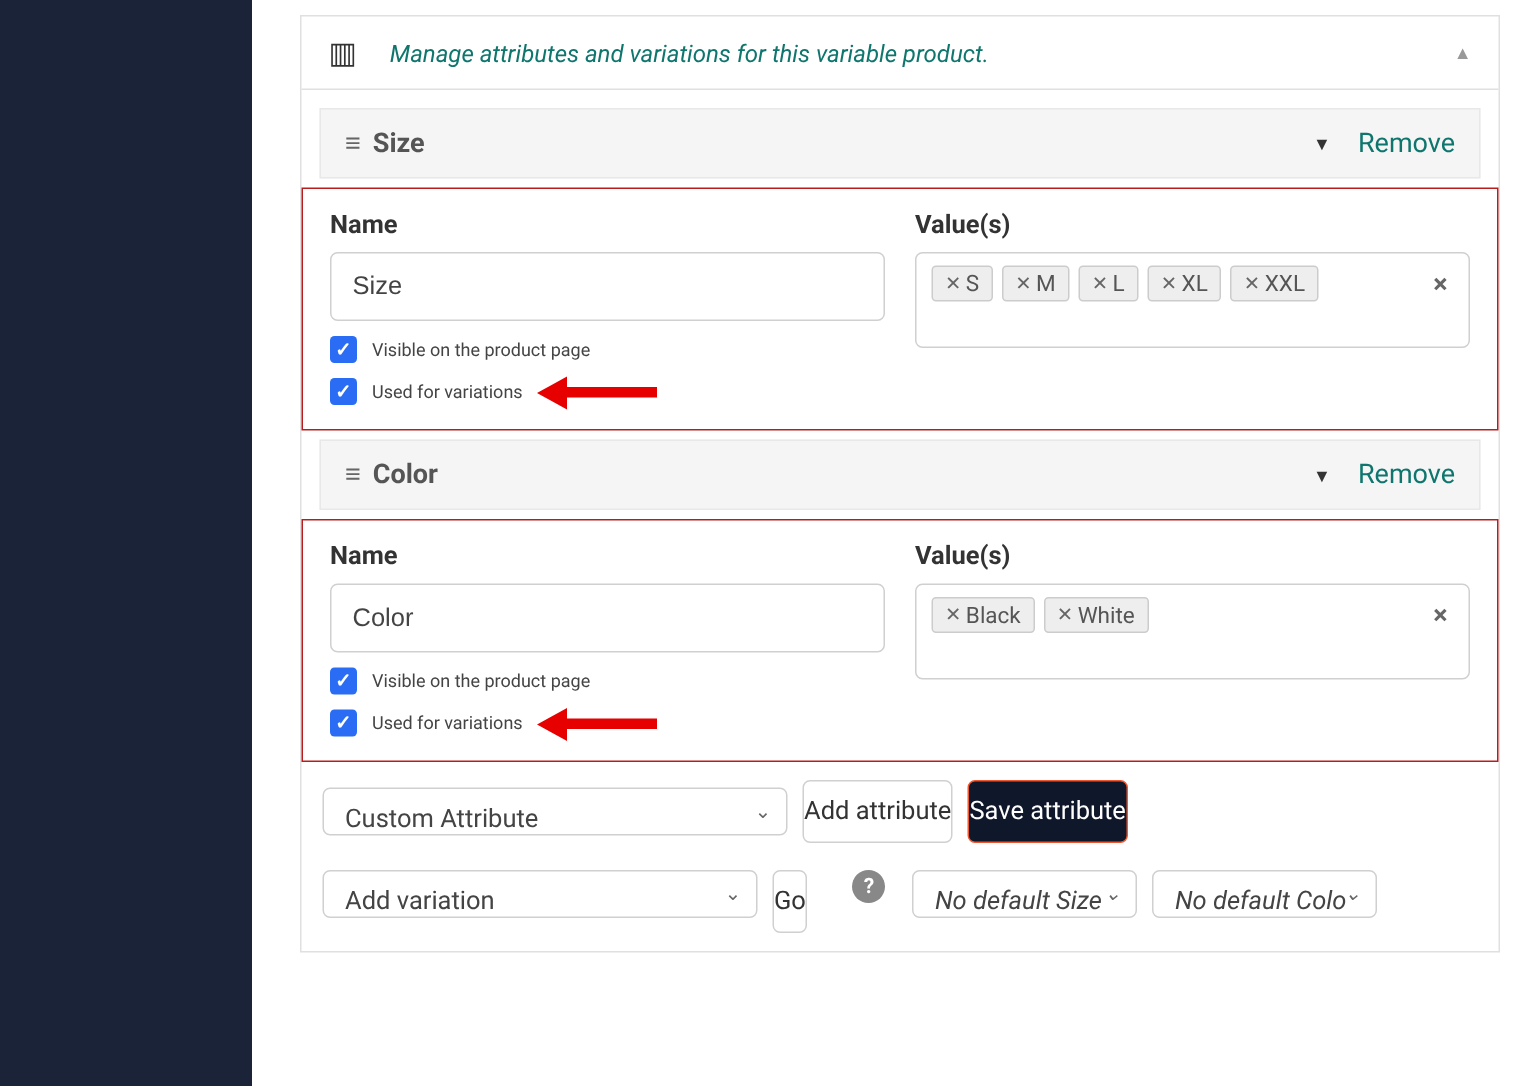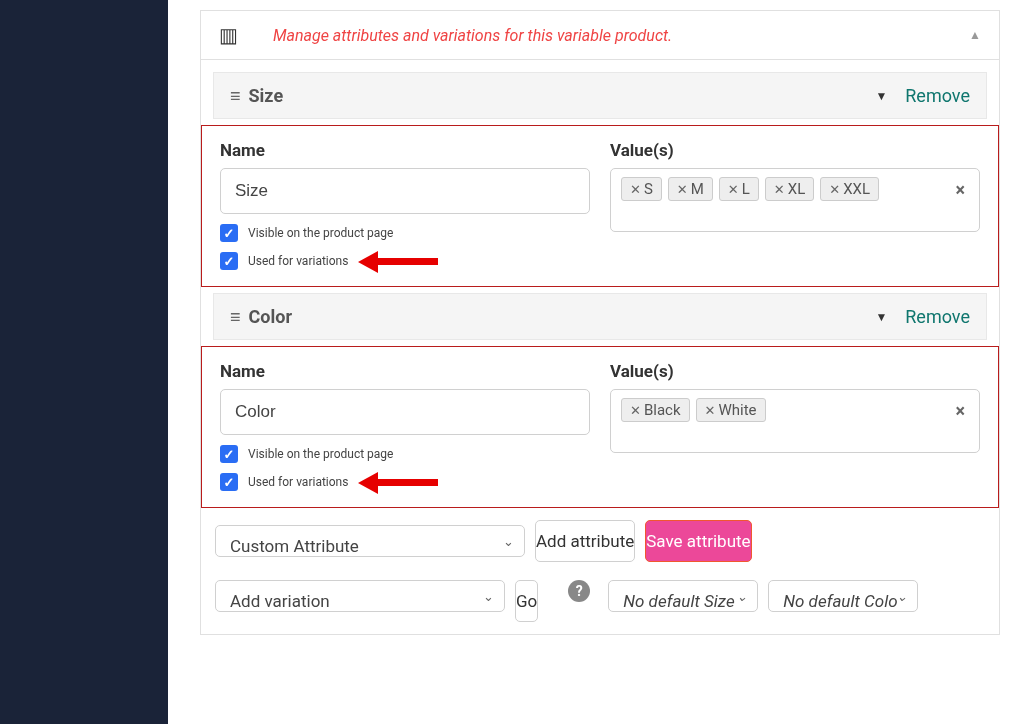--- a/index.html
+++ b/index.html
@@ -38,23 +38,23 @@
     font-size: 20px;
     margin-right: 8px;
   }
   .panel-header .title {
     font-weight: 700;
     font-size: 20px;
     color: #333;
   }
   .panel-header .subtitle {
     font-size: 16px;
-    color: #ef4444;
+    color: #0f766e;
     font-style: italic;
-    margin-left: 27px;
+    margin-left: 14px;
     flex: 1;
   }
   .panel-header .caret-up {
     font-size: 12px;
     color: #999;
   }
   .attr-block {
     margin: 12px 0 0 0;
   }
   .attr-header {
@@ -220,21 +220,21 @@
   .select.w-med { flex: 0 0 290px; }
   .btn {
     border: 1px solid #d0d0d0;
     border-radius: 5px;
     padding: 10px 0;
     font-size: 17px;
     background: #fff;
     color: #333;
   }
   .btn-orange {
-    background: #ec4899;
+    background: #0f172a;
     color: #fff;
     border-color: #f0582f;
   }
   .toolbar-row2 {
     display: flex;
     gap: 10px;
     margin: 0 14px 12px 14px;
     align-items: flex-start;
   }
   .help-icon {

